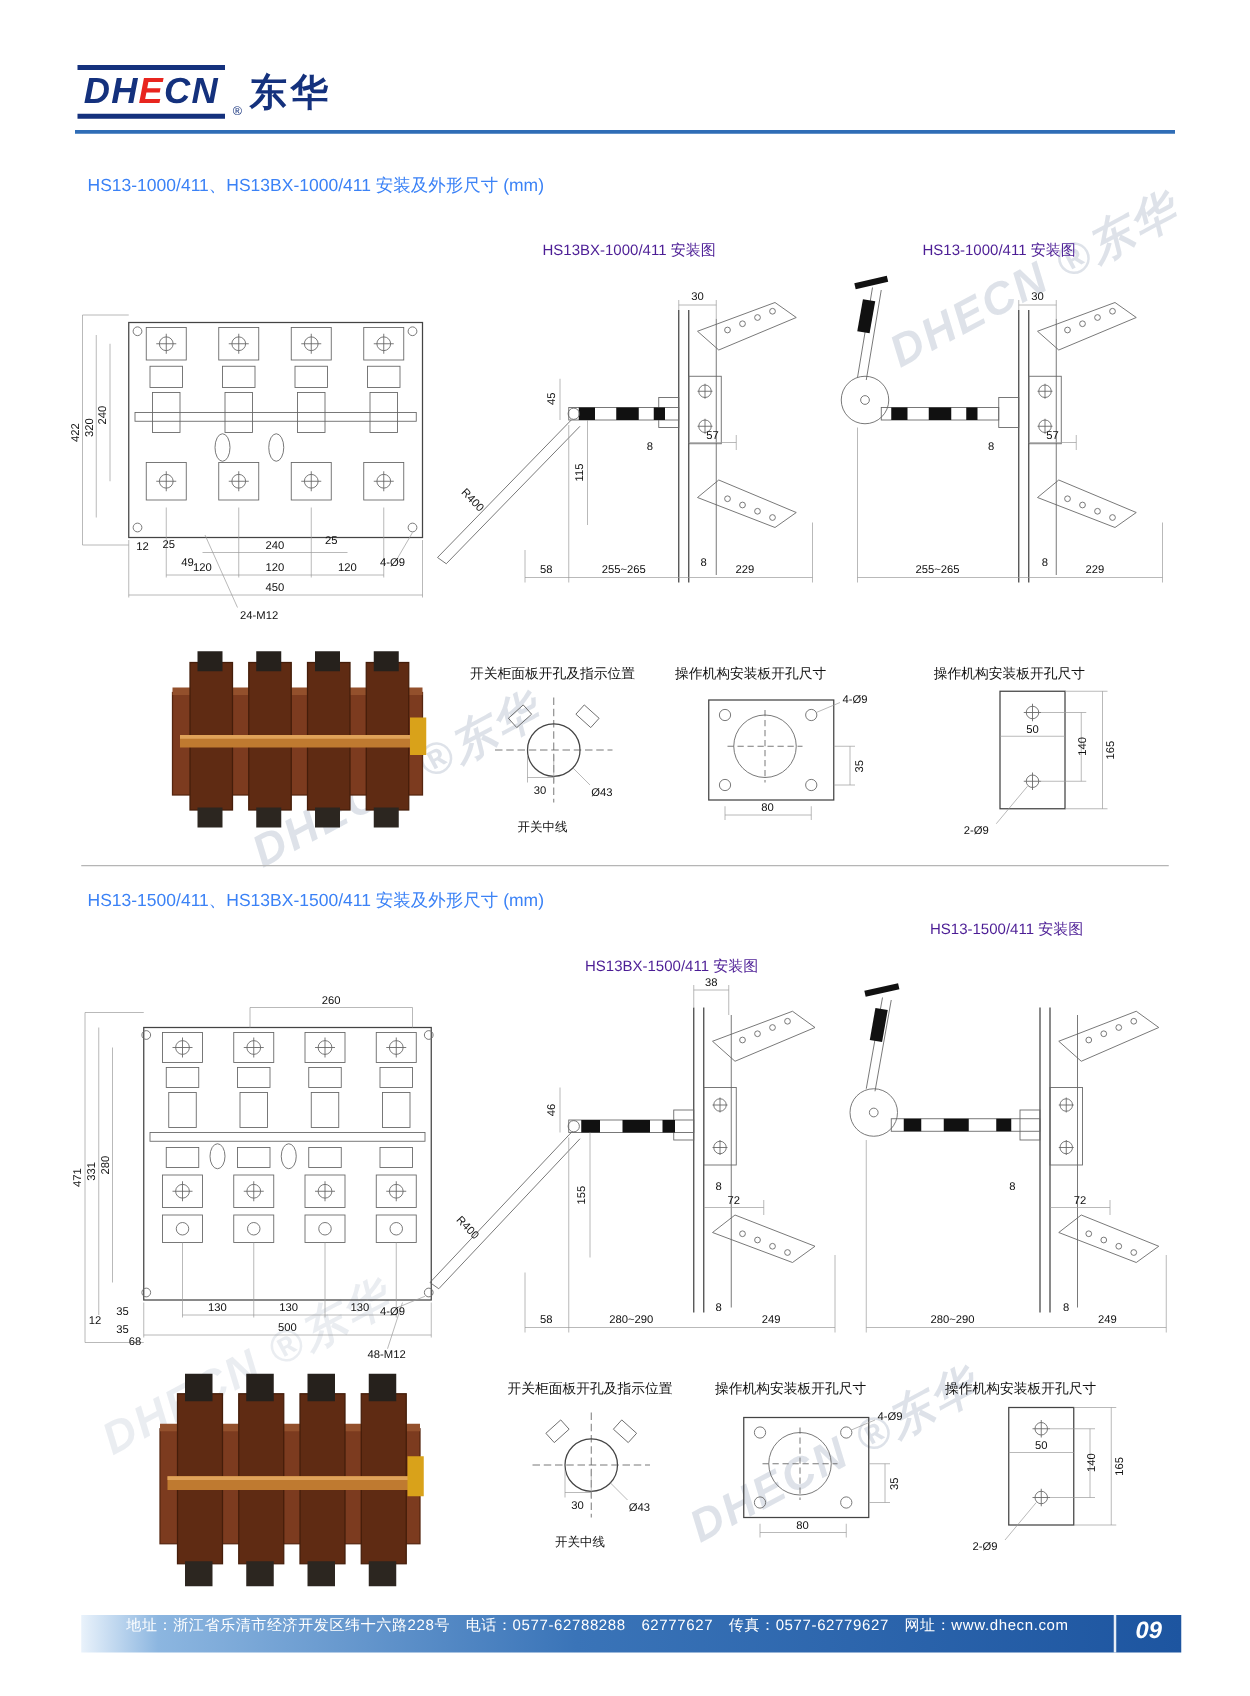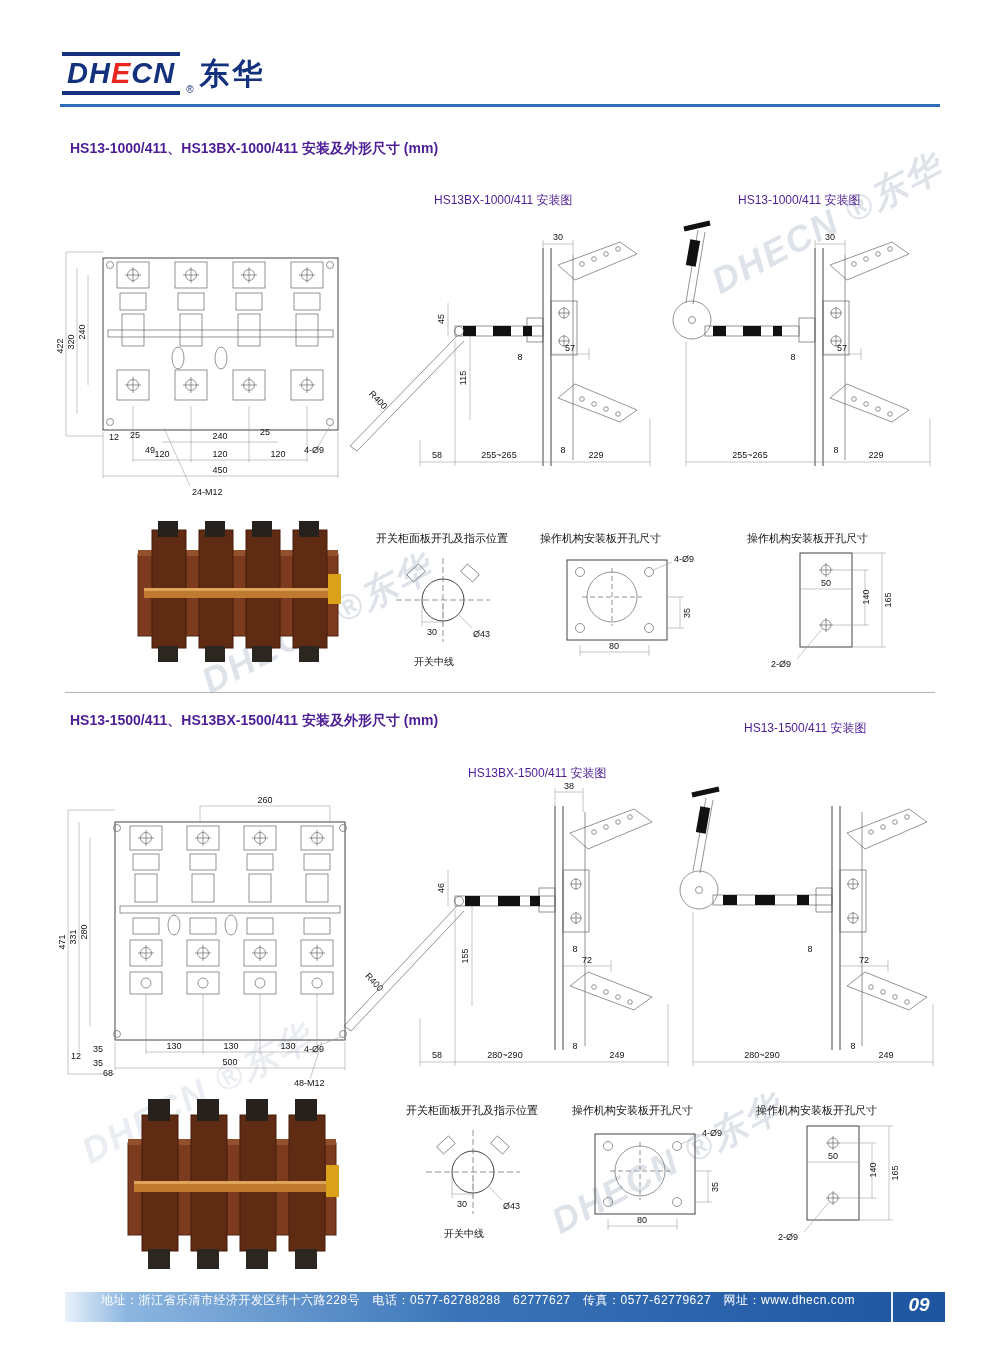--- a/index.html
+++ b/index.html
@@ -10,21 +10,21 @@
       color:#9aa8bc;opacity:.32;transform:rotate(-28deg);white-space:nowrap;letter-spacing:2px}
   .abs{position:absolute;z-index:2}
   .logo-wrap{left:62px;top:52px;display:flex;align-items:flex-end;gap:6px}
   .logo-box{border-top:4px solid #14317d;border-bottom:4px solid #14317d;padding:1px 5px}
   .logo-en{font-style:italic;font-weight:900;font-size:29px;color:#14317d;letter-spacing:1px}
   .logo-en .red{color:#e8251f}
   .reg{font-size:10px;color:#14317d;margin-top:2px}
   .logo-cn{font-weight:bold;font-size:30px;color:#14317d;letter-spacing:3px;margin-top:2px}
   .doc-title{right:62px;top:62px;font-size:16px;color:#111}
   .hrule{left:60px;top:104px;width:880px;height:3px;background:#2f6db6}
-  .sec-title{font-size:14px;font-weight:bold;color:#4c1d95}
+  .sec-title{font-size:14px;font-weight:normal;color:#3b82f6}
   .d-title{font-size:12px;color:#4c1d95}
   .sd-title{font-size:11px;color:#111}
   .divider{position:absolute;left:65px;top:692px;width:870px;height:1px;background:#b5b5b5;z-index:1}
   .footer{left:65px;top:1292px;width:880px;height:30px;display:flex;
           background:linear-gradient(90deg,#e9f2fb 0,#8cb6e0 7%,#3a74b8 45%,#1d55a0 100%)}
   .f-info{flex:1;text-align:center;color:#fff;font-size:12px;letter-spacing:.5px}
   .f-page{width:54px;text-align:center;color:#fff;font-style:italic;font-weight:bold;font-size:19px;
           border-left:2px solid #e8eef6;padding:2px 13px}
   svg.dw{position:absolute;z-index:1;overflow:visible}
   svg text{font-family:"Liberation Sans","DejaVu Sans",sans-serif;font-size:9px;fill:#111;stroke:none}
@@ -343,21 +343,21 @@
     <text x="61" y="41" class="tc">50</text>
     <text class="tc" transform="translate(104 52) rotate(-90)">140</text>
     <text class="tc" transform="translate(126 55) rotate(-90)">165</text>
     <text x="6" y="122">2-Ø9</text>
   </svg>
 
   <div class="divider"></div>
 
   <div class="abs sec-title" style="left:70px;top:712px">HS13-1500/411、HS13BX-1500/411 安装及外形尺寸 (mm)</div>
   <div class="abs d-title" style="left:468px;top:765px">HS13BX-1500/411 安装图</div>
-  <div class="abs d-title" style="left:744px;top:720px">HS13-1500/411 安装图</div>
+  <div class="abs d-title" style="left:744px;top:735px">HS13-1500/411 安装图</div>
 
   <svg class="dw" style="left:60px;top:790px" width="320" height="300" viewBox="0 0 320 300">
     <defs>
       <g id="p2">
         <rect x="-16" y="36" width="32" height="24"></rect>
           <circle cx="0" cy="48" r="5.5"></circle>
         <line x1="-8" y1="48" x2="8" y2="48"></line>
           <line x1="0" y1="40" x2="0" y2="56"></line>
         <rect x="-13" y="64" width="26" height="16"></rect>
           <rect x="-11" y="84" width="22" height="28"></rect>

